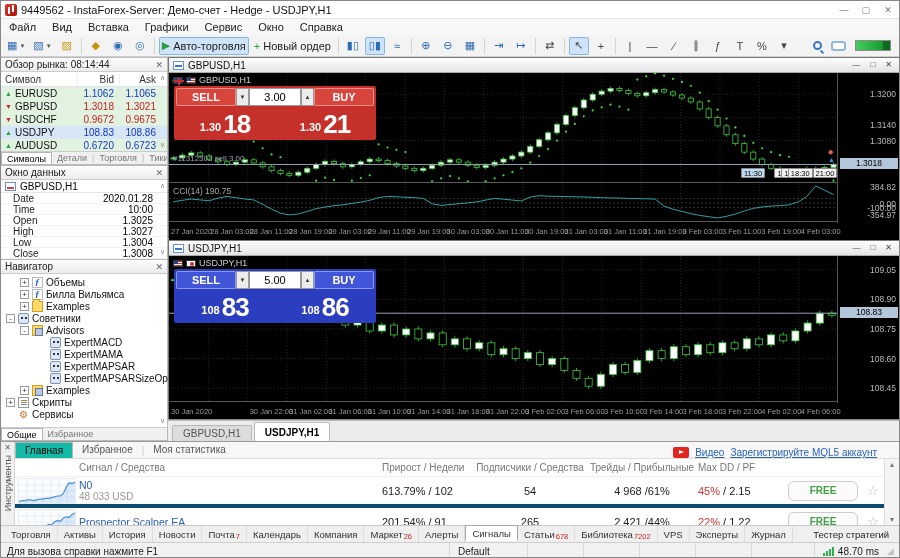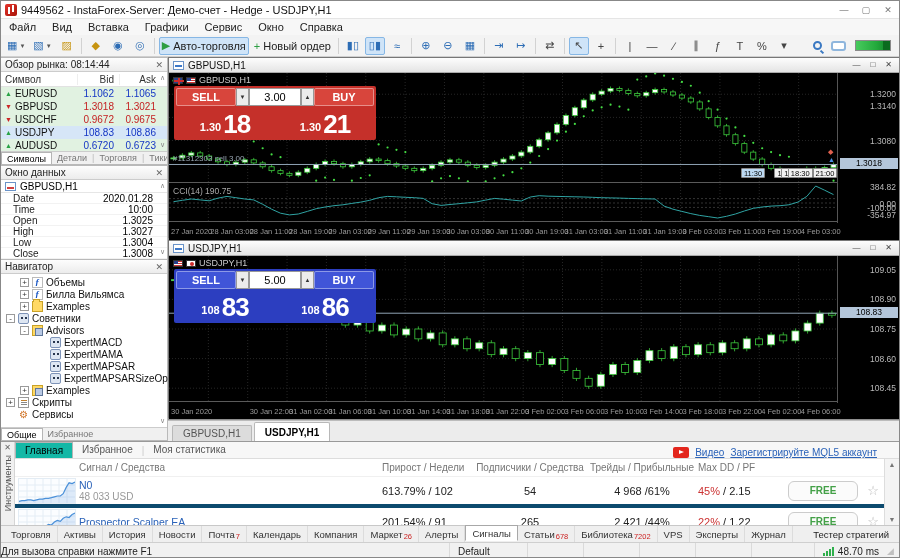--- a/index.html
+++ b/index.html
@@ -163,21 +163,21 @@
 .tbx-scroll{position:absolute;right:0;top:17px;bottom:0;width:15px;background:#f4f4f4;border-left:1px solid #ddd;display:flex;flex-direction:column;justify-content:space-between;align-items:center;font-size:7px;color:#777;padding:2px 0}
 
 .btabs{position:absolute;left:0;right:0;top:524px;height:17px;background:#efefef;border-top:1px solid #c8c8c8;display:flex;align-items:center;font-size:9.5px;color:#333;padding-left:4px}
 .btab{padding:0 6px;border-right:1px solid #dcdcdc;height:100%;display:flex;align-items:center;gap:1px;white-space:nowrap}
 .btab.active{background:#fff;border:1px solid #a8a8a8;border-bottom:1px solid #fff;position:relative;top:-1px}
 .bbadge{color:#cc2222;font-size:7.5px;position:relative;top:2px}
 .bbadge:empty{display:none}
 .btabs-right{margin-left:auto;padding-right:10px;color:#222;white-space:nowrap}
 
 .status{position:absolute;left:0;right:0;top:541px;height:17px;background:#f1f1f1;border-top:1px solid #cfcfcf;display:flex;align-items:center;font-size:10px;color:#222}
-.st-help{flex:0 0 448px;}
+.st-help{flex:0 0 448px;padding-left:6px}
 .st-cell{border-left:1px solid #dadada;height:100%;display:flex;align-items:center;padding:0 8px}
 .st-default{width:78px}
 .st-empty{width:56px}
 .st-ping{margin-left:auto;border-left:1px solid #dadada;height:100%;display:flex;align-items:center;gap:4px;padding:0 8px}
 .bars{display:flex;align-items:flex-end;gap:1px;height:9px}
 .bars span{width:2px;background:#2eaf4b;display:inline-block}
 .grip{width:12px;color:#c0c0c0;font-size:9px}
 svg{display:block}
 </style>
 </head>
@@ -754,21 +754,21 @@
             <span class="ax-lab" style="left: 395.529px;">31 Jan 03:00</span>
             <span class="ax-lab" style="left: 434.882px;">31 Jan 11:00</span>
             <span class="ax-lab" style="left: 474.235px;">31 Jan 19:00</span>
             <span class="ax-lab" style="left: 513.588px;">3 Feb 03:00</span>
             <span class="ax-lab" style="left: 552.941px;">3 Feb 11:00</span>
             <span class="ax-lab" style="left: 592.294px;">3 Feb 19:00</span>
             <span class="ax-lab" style="left: 631.647px;">4 Feb 03:00</span>
           </div>
         <div class="scale">
             <span class="sc-lab" style="top: 16.2281px;">1.3200</span>
-            <span class="sc-lab" style="top: 28px;">1.3140</span>
+            <span class="sc-lab" style="top: 47px;">1.3140</span>
             <span class="sc-lab" style="top: 62.5439px;">1.3080</span>
             <span class="cur-box" style="top: 85.4737px;">1.3018</span>
             <span class="sc-lab" style="top: 109px;">384.82</span>
             <span class="sc-lab" style="top: 137px; margin-top: 35px;">100.00</span>
             <span class="sc-lab" style="top: 126px;">0.00</span>
             <span class="sc-lab" style="top: 130.419px;">-100.00</span>
             <span class="sc-lab" style="top: 137px;">-354.97</span>
           </div>
       </div>
     </div>

